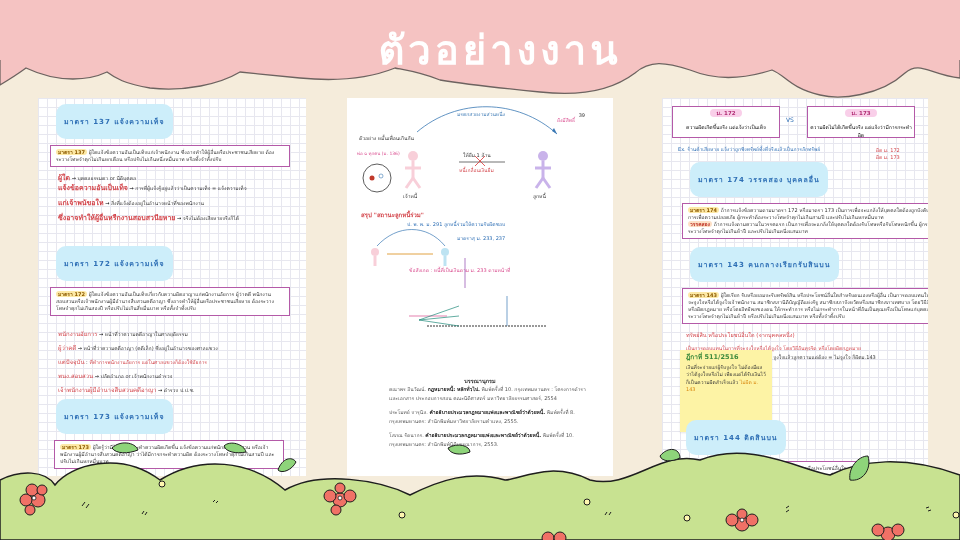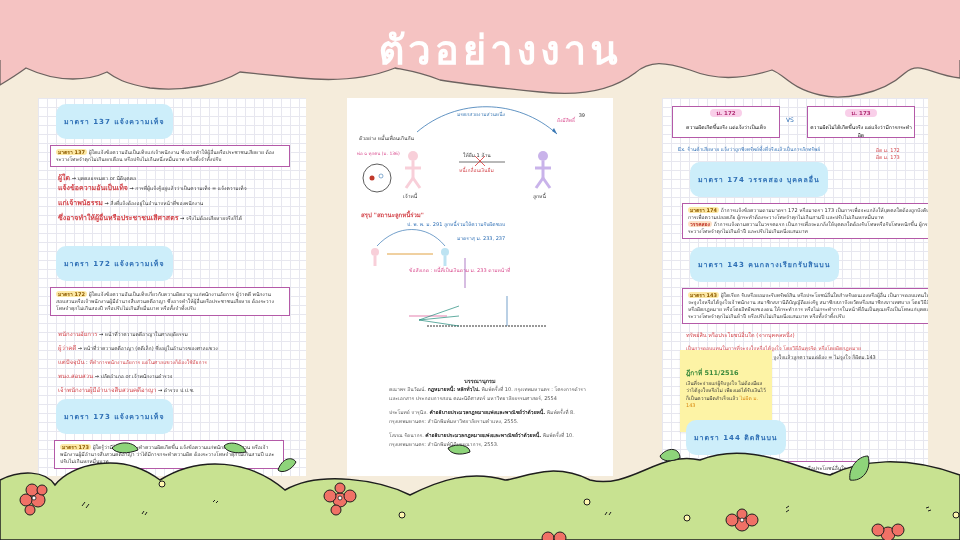--- a/index.html
+++ b/index.html
@@ -41,21 +41,21 @@
   .rk { color: #d3444a; font-size: 7px; font-weight: bold; }
   .blue { color: #2e6fb5; }
   .orange { color: #d98a12; }
   .dark { color: #333; }
 
   .vs-box { position: absolute; top: 8px; width: 108px; height: 32px; border: 1.5px solid #b45aa8; font-size: 5px; text-align: center; padding-top: 2px; background: #fff; }
   .vs-chip { display: inline-block; background: #f9cfe9; color: #b12e75; border-radius: 8px; padding: 0 6px; font-size: 5.5px; font-weight: bold; }
 
   .note {
     position: absolute; width: 92px; height: 82px; background: #fdf3a5; font-size: 5px; line-height: 7.5px;
-    padding: 20px 6px; color: #333; box-shadow: 0 1px 2px rgba(0,0,0,0.1);
+    padding: 4px 6px; color: #333; box-shadow: 0 1px 2px rgba(0,0,0,0.1);
   }
   .note-title { color: #3c8a3c; font-weight: bold; font-size: 6.5px; margin-bottom: 2px; }
 
   .ref { font-size: 5px; line-height: 9px; color: #555; padding: 0 20px 0 42px; margin-top: 5px; }
   .ref-title { text-align: center; font-size: 5.5px; font-weight: bold; color: #333; margin-top: 4px; }
   .ref b { color: #222; }
 
   .bush { position: absolute; left: 0; top: 440px; width: 960px; height: 100px; z-index: 4; }
 </style>
 </head>
@@ -68,22 +68,22 @@
 <div class="title">ตัวอย่างงาน</div>
 
 <div class="page grid" id="page-left">
   <div class="hd">มาตรา 137 แจ้งความเท็จ</div>
   <div class="box">
     <span class="tag">มาตรา 137</span>
     <span>ผู้ใดแจ้งข้อความอันเป็นเท็จแก่เจ้าพนักงาน ซึ่งอาจทำให้ผู้อื่นหรือประชาชนเสียหาย ต้องระวางโทษจำคุกไม่เกินหกเดือน หรือปรับไม่เกินหนึ่งหมื่นบาท หรือทั้งจำทั้งปรับ</span>
   </div>
   <div class="line" style="margin-top:8px"><span class="rk">ผู้ใด</span> → <span class="dark">บุคคลธรรมดา or นิติบุคคล</span></div>
   <div class="line"><span class="rk">แจ้งข้อความอันเป็นเท็จ</span> → <span class="dark">การที่ผู้แจ้งรู้อยู่แล้วว่าเป็นความเท็จ = แจ้งความเท็จ</span></div>
-  <div class="line" style="margin-top:8px"><span class="rk">แก่เจ้าพนัธรรม</span> → <span class="dark">สิ่งที่แจ้งต้องอยู่ในอำนาจหน้าที่ของพนักงาน</span></div>
-  <div class="line" style="margin-top:8px"><span class="rk">ซึ่งอาจทำให้ผู้อื่นหรือประชาชนเสีศาสตร</span> → <span class="dark">จริงไม่ต้องเสียหายจริงก็ได้</span></div>
+  <div class="line" style="margin-top:8px"><span class="rk">แก่เจ้าพนัขอให</span> → <span class="dark">สิ่งที่แจ้งต้องอยู่ในอำนาจหน้าที่ของพนักงาน</span></div>
+  <div class="line" style="margin-top:8px"><span class="rk">ซึ่งอาจทำให้ผู้อื่นหรืกงานสอบสวนียหาย</span> → <span class="dark">จริงไม่ต้องเสียหายจริงก็ได้</span></div>
 
   <div class="hd" style="margin-top:24px">มาตรา 172 แจ้งความเท็จ</div>
   <div class="box">
     <span class="tag">มาตรา 172</span>
     <span>ผู้ใดแจ้งข้อความอันเป็นเท็จเกี่ยวกับความผิดอาญาแก่พนักงานอัยการ ผู้ว่าคดี พนักงานสอบสวนหรือเจ้าพนักงานผู้มีอำนาจสืบสวนคดีอาญา ซึ่งอาจทำให้ผู้อื่นหรือประชาชนเสียหาย ต้องระวางโทษจำคุกไม่เกินสองปี หรือปรับไม่เกินสี่หมื่นบาท หรือทั้งจำทั้งปรับ</span>
   </div>
   <div class="line" style="margin-top:14px"><span class="red" style="font-size:6px">พนักงานอัยการ</span> → <span class="dark">หน้าที่ว่าความคดีอาญาในศาลยุติธรรม</span></div>
   <div class="line" style="margin-top:6px"><span class="red" style="font-size:6px">ผู้ว่าคดี</span> → <span class="dark">หน้าที่ว่าความคดีอาญา (คดีเล็ก) ซึ่งอยู่ในอำนาจของศาลแขวง</span></div>
   <div class="line" style="margin-top:6px"><span class="red" style="font-size:6px">แต่ปัจจุบัน</span> : <span class="red">ที่ทำการพนักงานอัยการ แต่ในศาลแขวงก็ต้องใช้อัยการ</span></div>
   <div class="line" style="margin-top:6px"><span class="red" style="font-size:6px">พนง.สอบสวน</span> → <span class="dark">ปลัดอำเภอ or เจ้าพนักงานตำรวจ</span></div>

